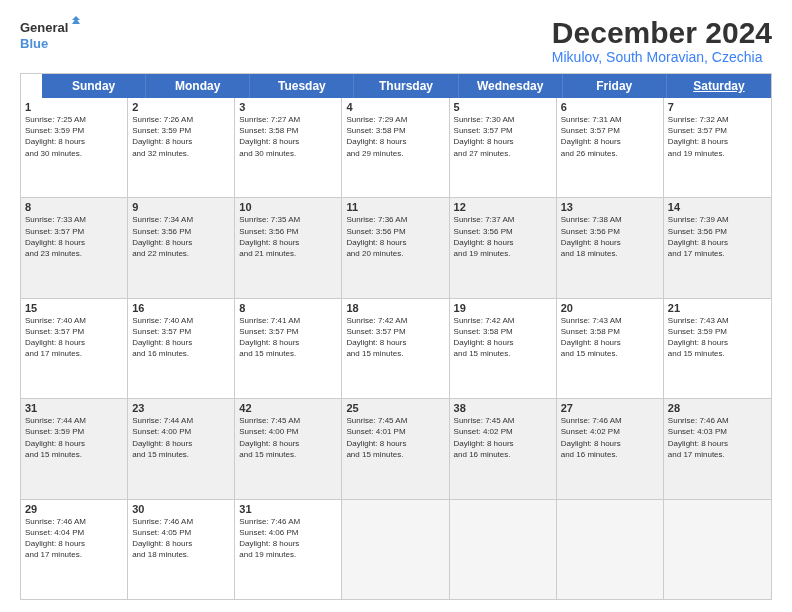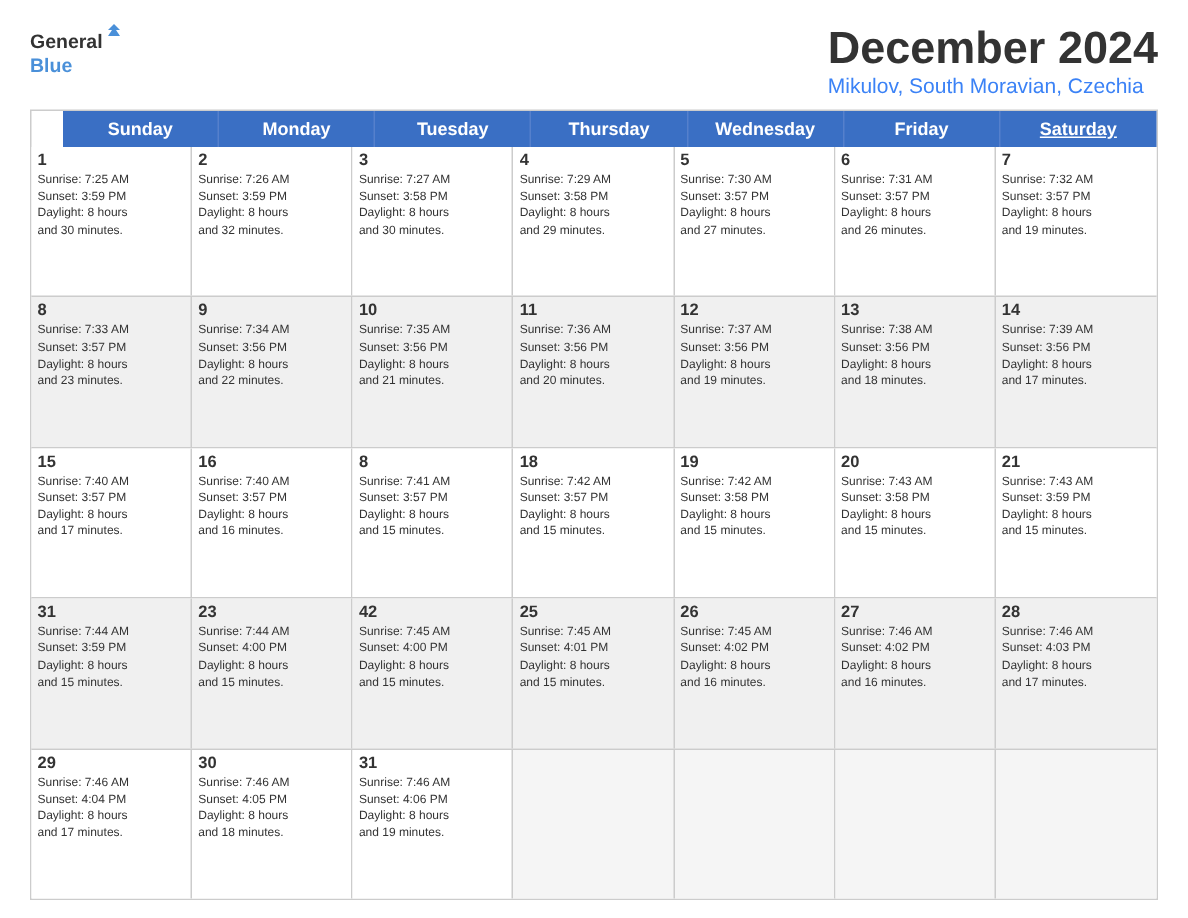--- a/index.html
+++ b/index.html
@@ -306,21 +306,21 @@
             <span class="cell-line">and 15 minutes.</span>
           </div>
           <div class="cal-cell shaded">
             <span class="day-num">25</span>
             <span class="cell-line">Sunrise: 7:45 AM</span>
             <span class="cell-line">Sunset: 4:01 PM</span>
             <span class="cell-line">Daylight: 8 hours</span>
             <span class="cell-line">and 15 minutes.</span>
           </div>
           <div class="cal-cell shaded">
-            <span class="day-num">26</span>
+            <span class="day-num">38</span>
             <span class="cell-line">Sunrise: 7:45 AM</span>
             <span class="cell-line">Sunset: 4:02 PM</span>
             <span class="cell-line">Daylight: 8 hours</span>
             <span class="cell-line">and 16 minutes.</span>
           </div>
           <div class="cal-cell shaded">
             <span class="day-num">27</span>
             <span class="cell-line">Sunrise: 7:46 AM</span>
             <span class="cell-line">Sunset: 4:02 PM</span>
             <span class="cell-line">Daylight: 8 hours</span>

